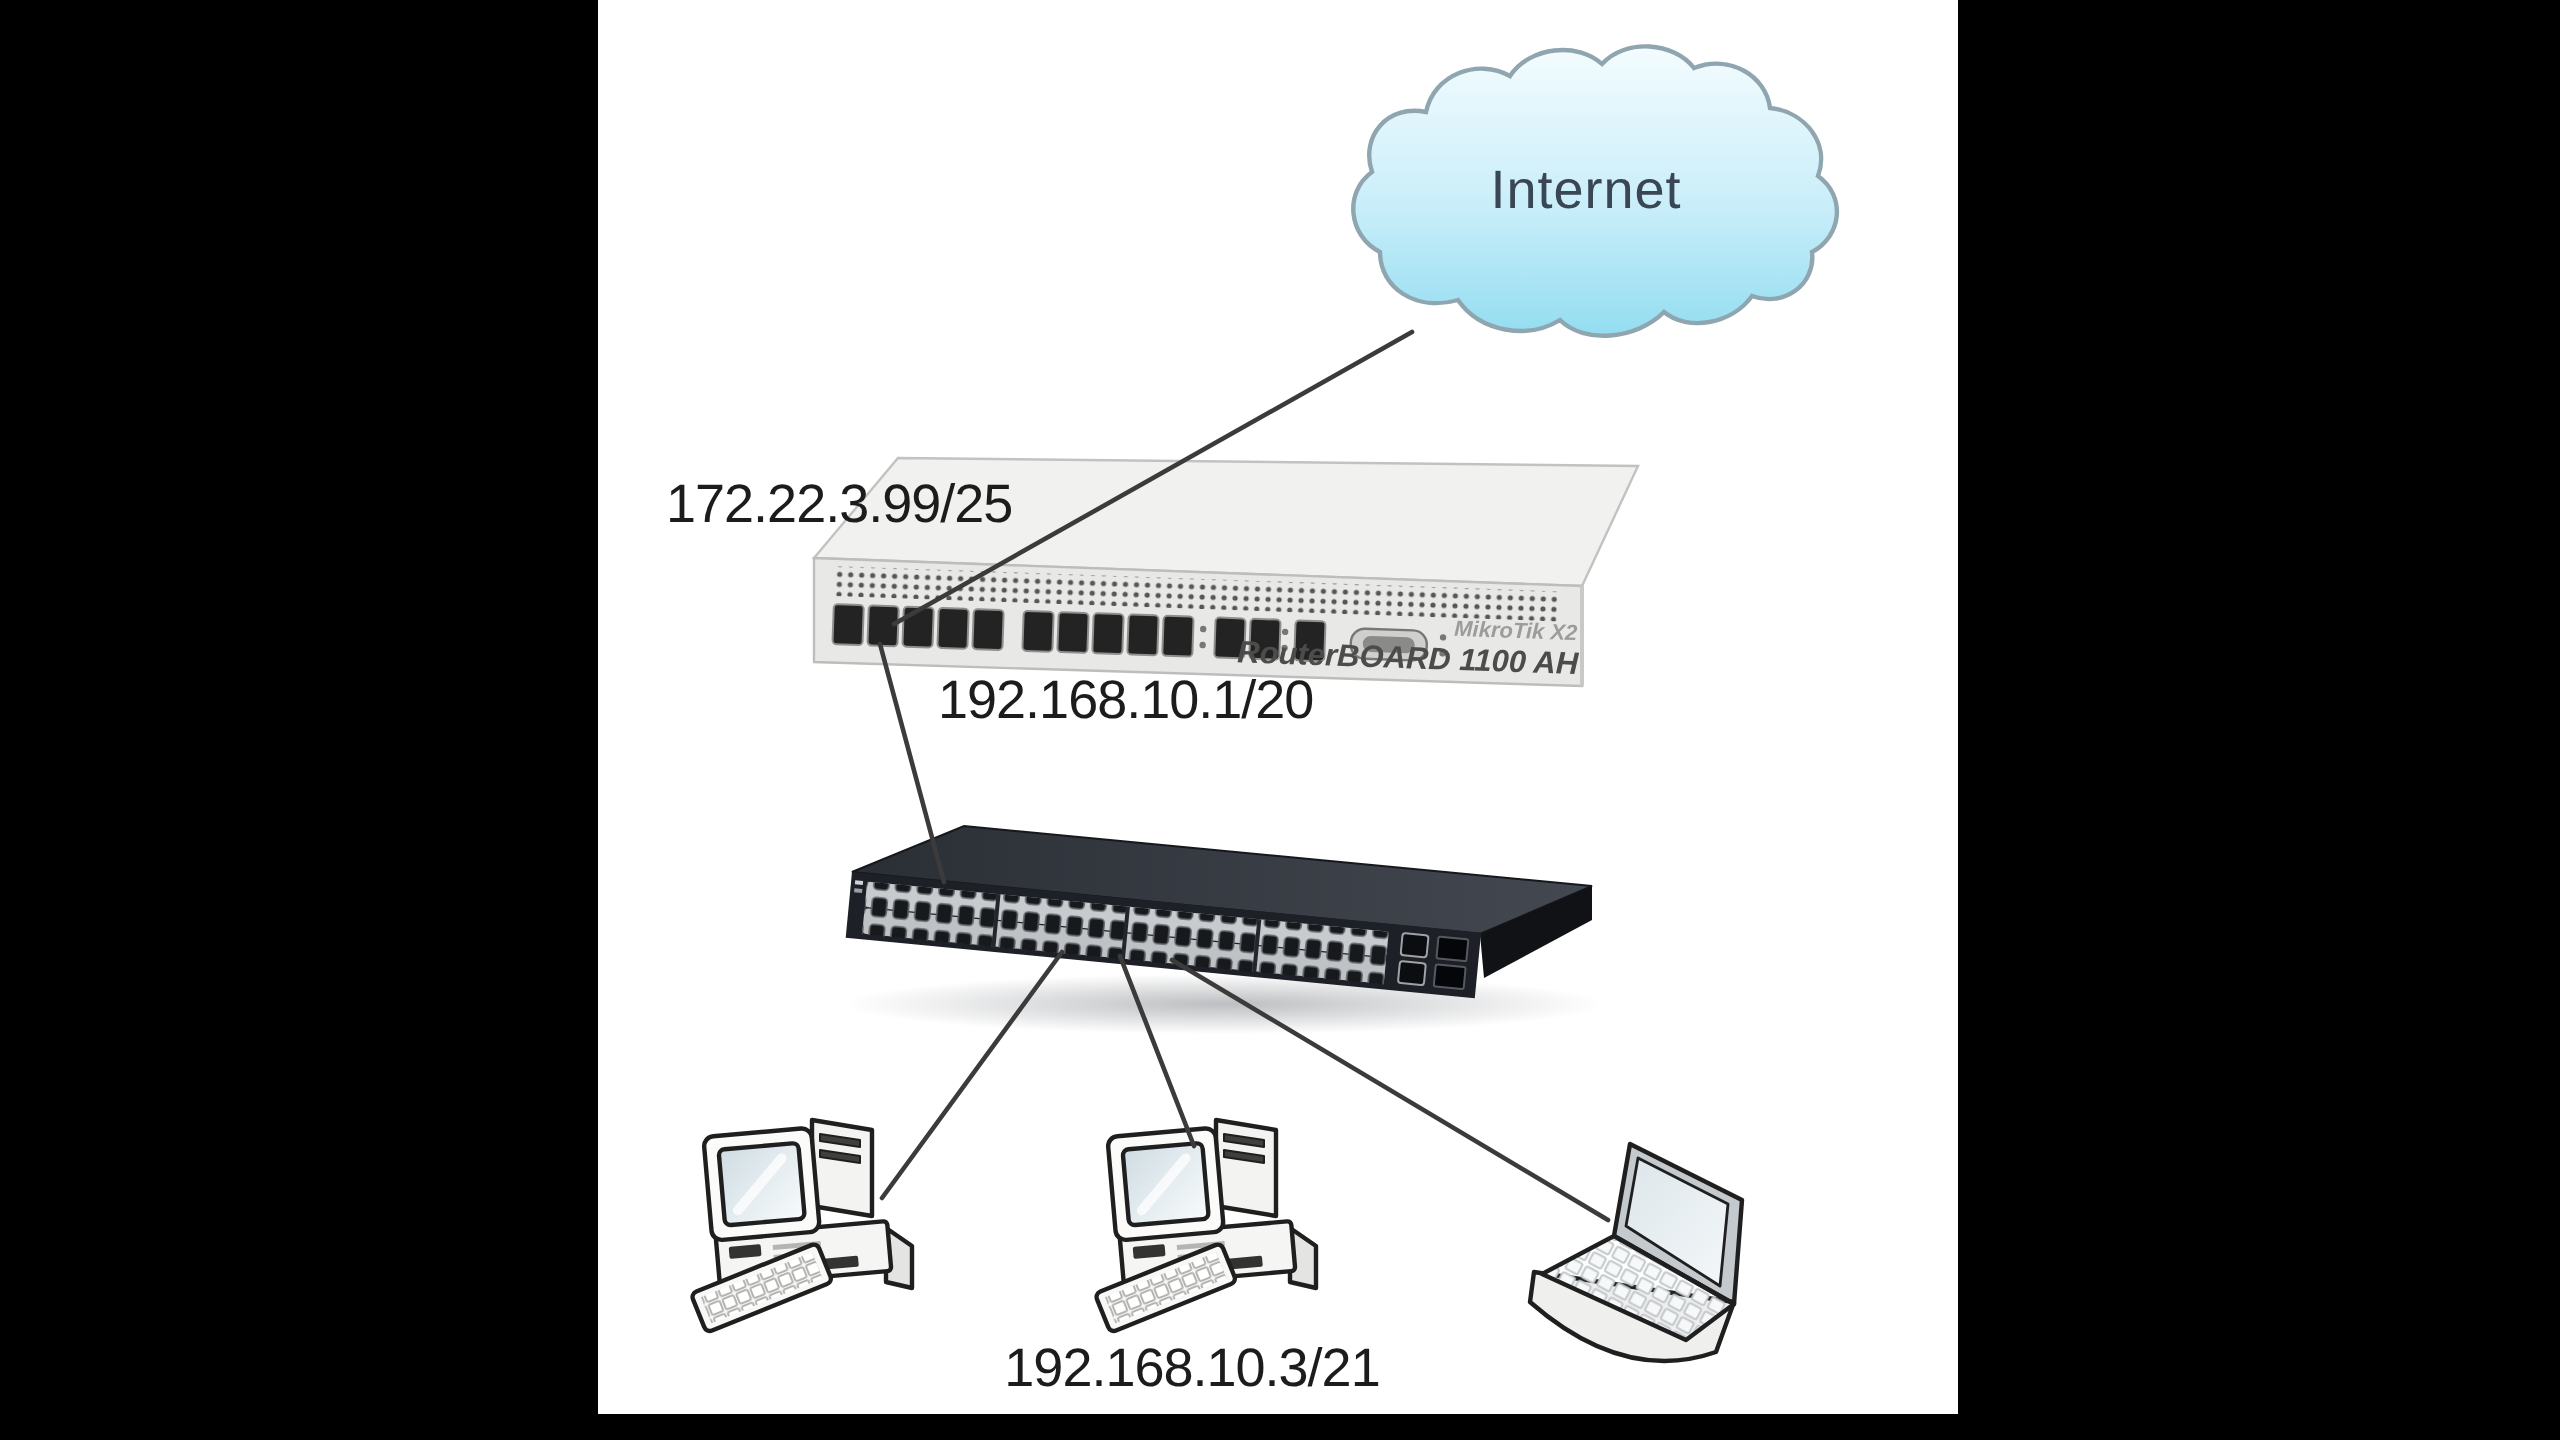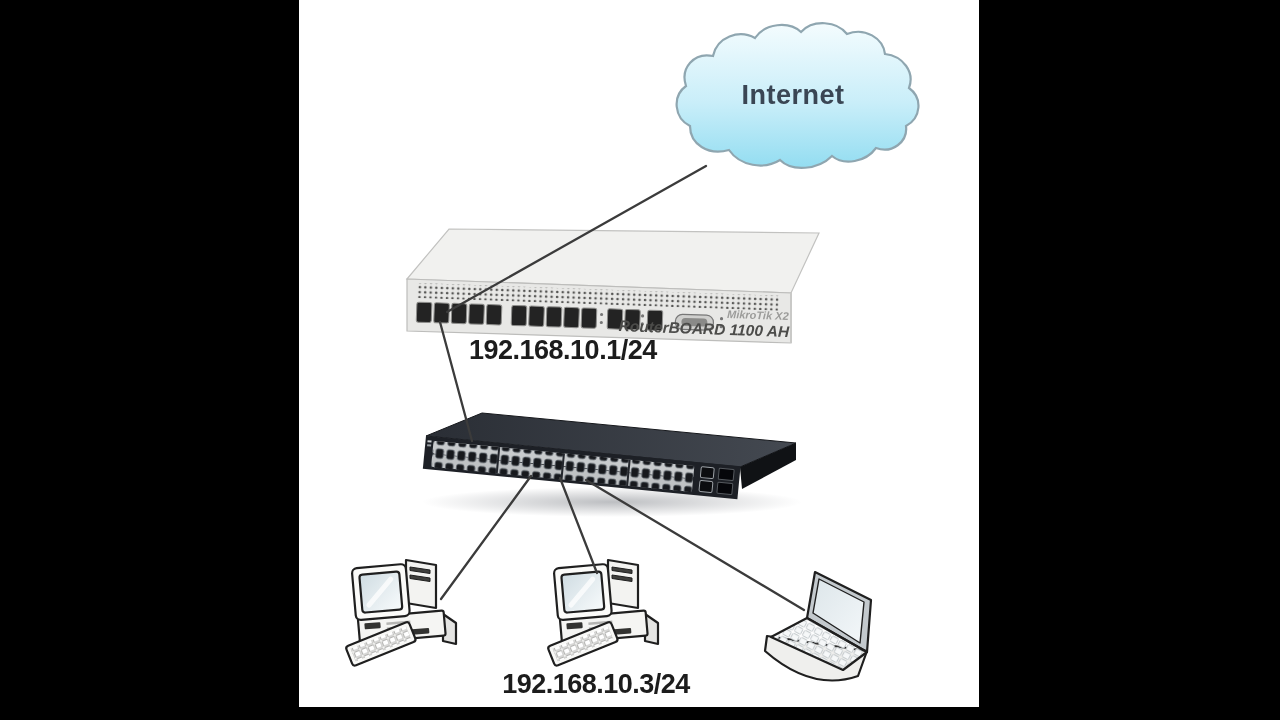--- a/index.html
+++ b/index.html
@@ -1,20 +1,20 @@
 <!DOCTYPE html>
 <html><head>
 <meta charset="utf-8">
 <style>
   html,body{margin:0;padding:0;background:#000;}
   #stage{position:relative;width:1280px;height:720px;background:#000;overflow:hidden;
          font-family:"Liberation Sans",sans-serif;}
   #canvas{position:absolute;left:299px;top:0;width:680px;height:707px;background:#fff;}
   svg.diagram{position:absolute;left:0;top:0;width:1280px;height:720px;}
-  .lbl{position:absolute;font-weight:bold;font-size:27px;color:#1c1c1c;
+  .lbl{position:absolute;font-weight:normal;font-size:27px;color:#1c1c1c;
        letter-spacing:-0.5px;white-space:nowrap;line-height:1;}
   .lbl.centered{transform:translateX(-50%);}
   #internet-label{font-size:27px;color:#3a4654;letter-spacing:0.5px;}
 </style>
 </head>
 <body>
 
 <div id="stage">
   <div id="canvas"></div>
 
@@ -168,15 +168,16 @@
     <g stroke="#3b3b3b" stroke-width="2.3" stroke-linecap="round">
       <line x1="706" y1="166" x2="447" y2="312"></line>
       <line x1="440" y1="322" x2="472" y2="441"></line>
       <line x1="531" y1="476" x2="441" y2="599"></line>
       <line x1="560" y1="478" x2="597" y2="573"></line>
       <line x1="586" y1="480" x2="804" y2="610"></line>
     </g>
   </svg>
 
   <div class="lbl centered" id="internet-label" style="left:793px;top:82px">Internet</div>
-  <div class="lbl" style="left:469px;top:337px">192.168.10.1/24</div>
-  <div class="lbl centered" style="left:596px;top:671px">192.168.10.3/24</div>
+  <div class="lbl" style="left:333px;top:239px">172.22.3.99/25</div>
+  <div class="lbl" style="left:469px;top:337px">192.168.10.1/20</div>
+  <div class="lbl centered" style="left:596px;top:671px">192.168.10.3/21</div>
 </div>
 
 </body></html>

